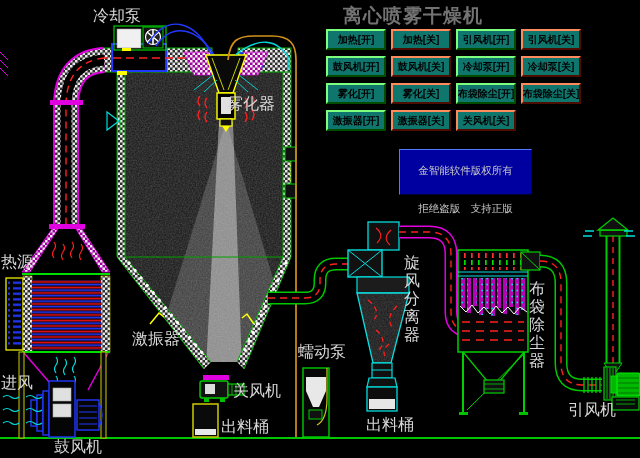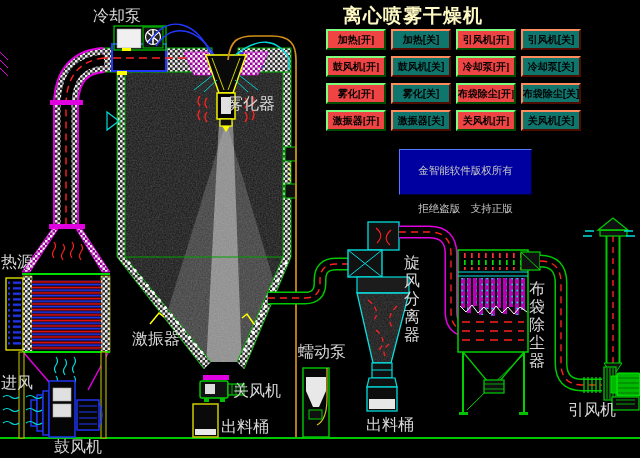--- a/index.html
+++ b/index.html
@@ -2,27 +2,27 @@
 <html><head>
 <meta charset="utf-8">
 <style>
   html,body{margin:0;padding:0;background:#000;}
   body{width:640px;height:458px;position:relative;overflow:hidden;
        font-family:"Liberation Sans",sans-serif;}
   svg{position:absolute;left:0;top:0;z-index:1;}
   .lbl{position:absolute;color:#d8d8d8;font-size:16px;line-height:11px;z-index:5;white-space:pre-line;}
   .vert{line-height:18px;}
   .title{position:absolute;left:343px;top:3px;z-index:6;font-size:19px;font-weight:bold;
-         color:#fef9c3;letter-spacing:1px;}
+         color:#737373;letter-spacing:1px;}
   .btn-grid{position:absolute;left:326px;top:29px;z-index:6;display:grid;
             grid-template-columns:repeat(4,60px);grid-auto-rows:21px;column-gap:5px;row-gap:6px;}
   .btn{display:flex;align-items:center;justify-content:center;font-size:10px;font-weight:bold;
        color:#000;border:2px solid;cursor:pointer;white-space:nowrap;overflow:hidden;
        font-family:"Liberation Sans",sans-serif;}
-  .btn.on{background:#ef4444;border-color:#7dff7d #004d00 #004d00 #7dff7d;font-family:Liberation Serif, serif;}
+  .btn.on{background:#0f766e;border-color:#7dff7d #004d00 #004d00 #7dff7d;}
   .btn.off{background:#0f766e;border-color:#ff8a5c #4d0d00 #4d0d00 #ff8a5c;}
   .copyright{position:absolute;left:399px;top:149px;width:131px;height:44px;z-index:6;
              background:#0000a0;border:1px solid;border-color:#5577ff #000033 #000033 #5577ff;
              color:#c8c8c8;font-size:10.5px;text-align:center;}
   .copyright .l1{margin-top:14px;}
   .copyright .l2{margin-top:24px;}
 </style>
 </head>
 <body>
 
@@ -330,21 +330,20 @@
   <div class="btn on">鼓风机[开]</div>
   <div class="btn off">鼓风机[关]</div>
   <div class="btn on">冷却泵[开]</div>
   <div class="btn off">冷却泵[关]</div>
   <div class="btn on">雾化[开]</div>
   <div class="btn off">雾化[关]</div>
   <div class="btn on">布袋除尘[开]</div>
   <div class="btn off">布袋除尘[关]</div>
   <div class="btn on">激振器[开]</div>
   <div class="btn off">激振器[关]</div>
-  <div class="btn on">关风机[开]</div>
   <div class="btn off">关风机[关]</div>
 </div>
 
 <div class="copyright">
   <div class="l1">金智能软件版权所有</div>
   <div class="l2">拒绝盗版　支持正版</div>
 </div>
 
 <div class="lbl" style="left:93px;top:10px">冷却泵</div>
 <div class="lbl" style="left:227px;top:98px">雾化器</div>

